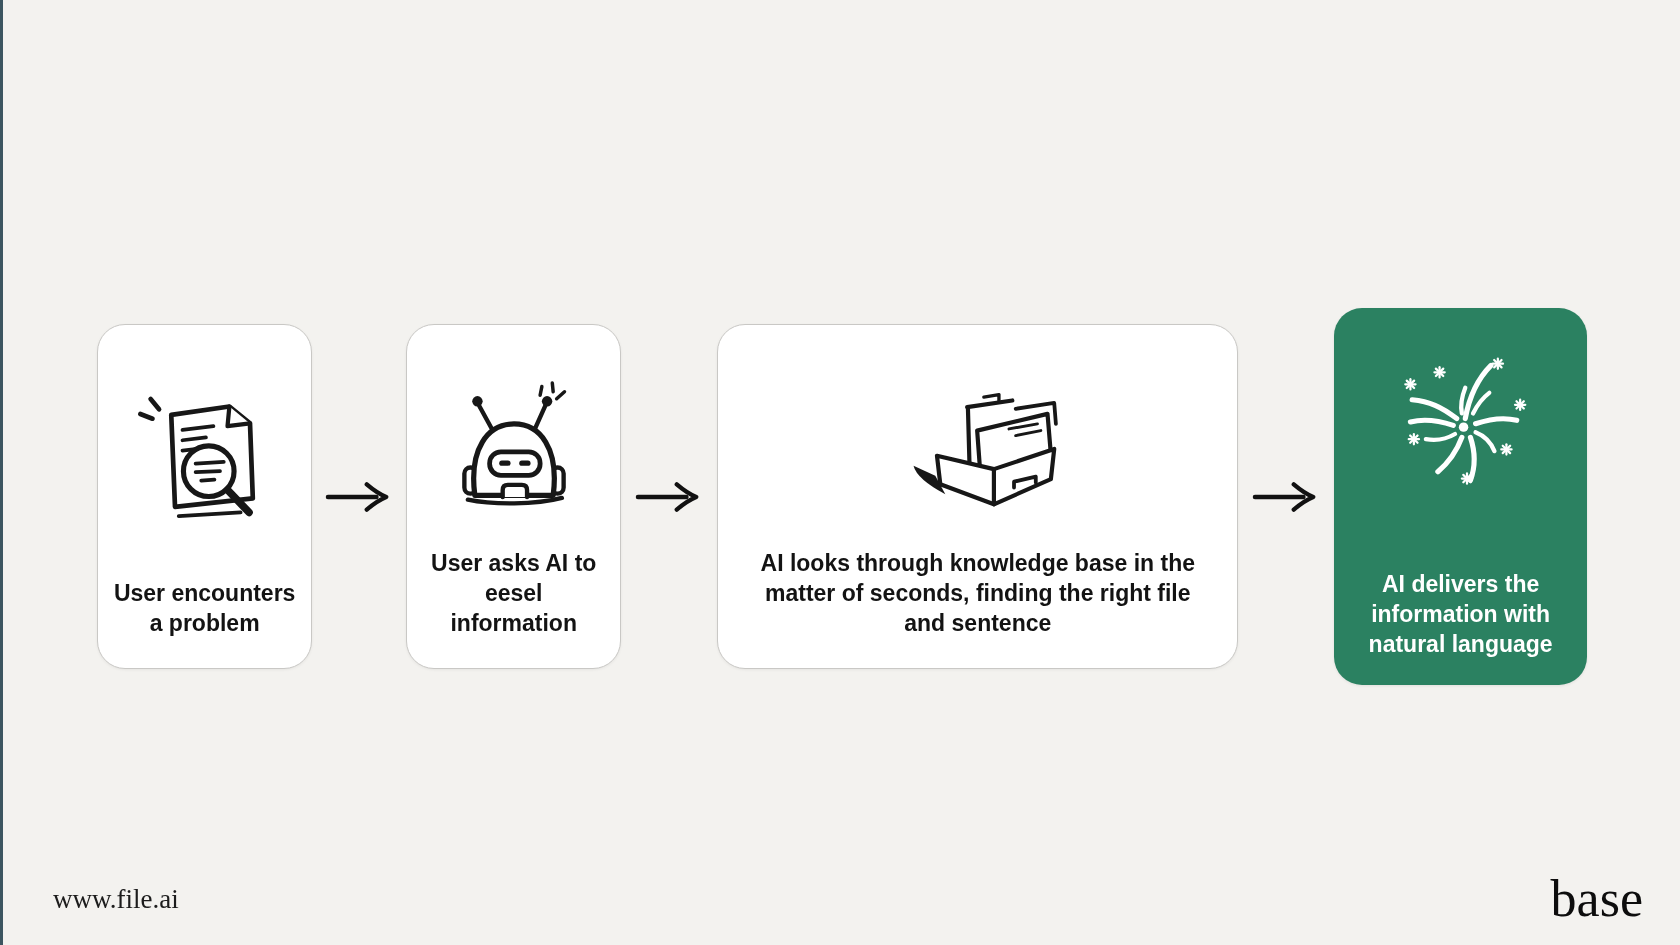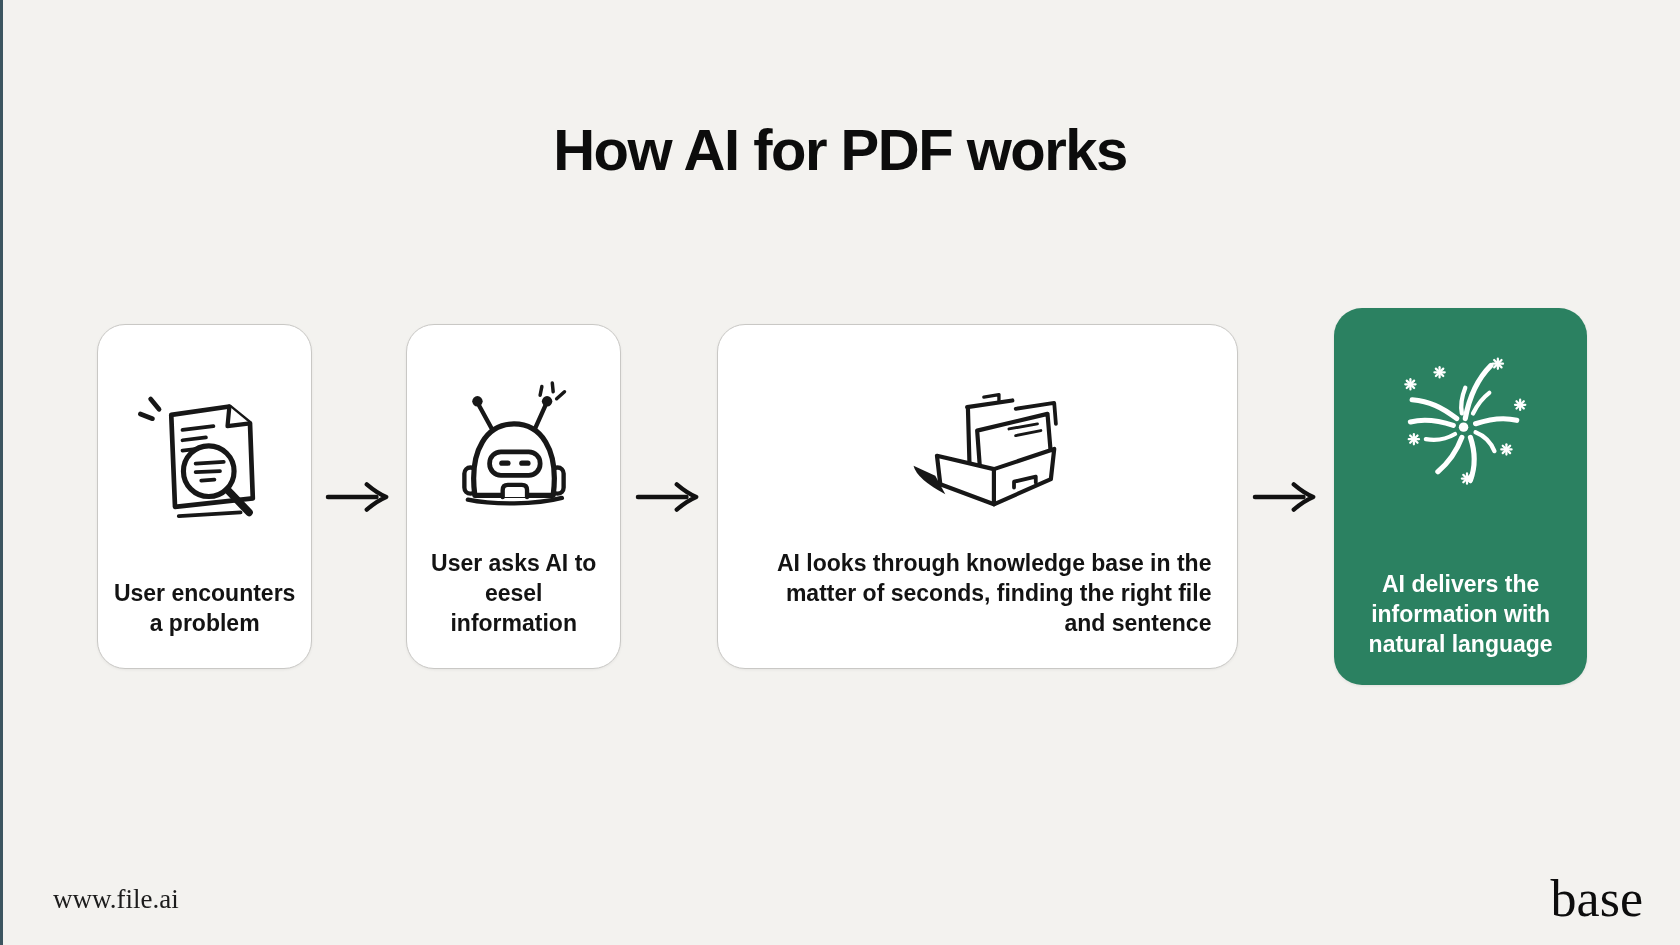--- a/index.html
+++ b/index.html
@@ -30,21 +30,21 @@
   .card.green{
     width:256px;height:377px;background:#2b8161;border:none;color:#ffffff;
     box-shadow:0 1px 3px rgba(0,0,0,0.08);
     gap:41px;
   }
   .card-icon{flex:1 1 auto;display:flex;align-items:center;justify-content:center;width:100%;padding-top:14px;}
   .card-label{
     font-size:23px;line-height:30px;font-weight:700;text-align:center;
     padding:0 13px 30px;color:#131313;
   }
-  .card.wide .card-label{padding:0 26px 30px;text-align:right;}
+  .card.wide .card-label{padding:0 26px 30px;}
   .card.green .card-label{color:#ffffff;padding:0 22px 26px;}
   .gap{display:flex;align-items:center;justify-content:center;height:100%;}
   .gap.g1{width:95px;}
   .gap.g2{width:97px;}
   .gap.g3{width:97px;}
   .arrow-svg{display:block;}
   .footer-site{
     position:absolute;left:53px;bottom:30px;
     font-family:"Liberation Serif",serif;font-size:27px;color:#1c1c1c;
   }
@@ -53,21 +53,20 @@
     font-family:"Liberation Serif",serif;font-size:52px;line-height:52px;color:#0d0d0d;
   }
   svg{display:block;}
 </style>
 </head>
 <body>
 
 <div class="page">
   <div class="edge-accent"></div>
 
-  <h1 class="page-title">How AI for PDF works</h1>
 
   <div class="flow">
 
     <div class="card white">
       <div class="card-icon">
         <svg width="150" height="158" viewBox="0 0 160 160" fill="none" stroke="#171717" stroke-linecap="round" stroke-linejoin="round">
           <path d="M22,16 L31,27" stroke-width="5"></path>
           <path d="M11,32 L24,37" stroke-width="5"></path>
           <path d="M44,33 L106,24 L128,42 L131,122 L48,131 Z" stroke-width="5" fill="#ffffff"></path>
           <path d="M106,24 L104,45 L128,42" stroke-width="4.5" fill="#ffffff"></path>

